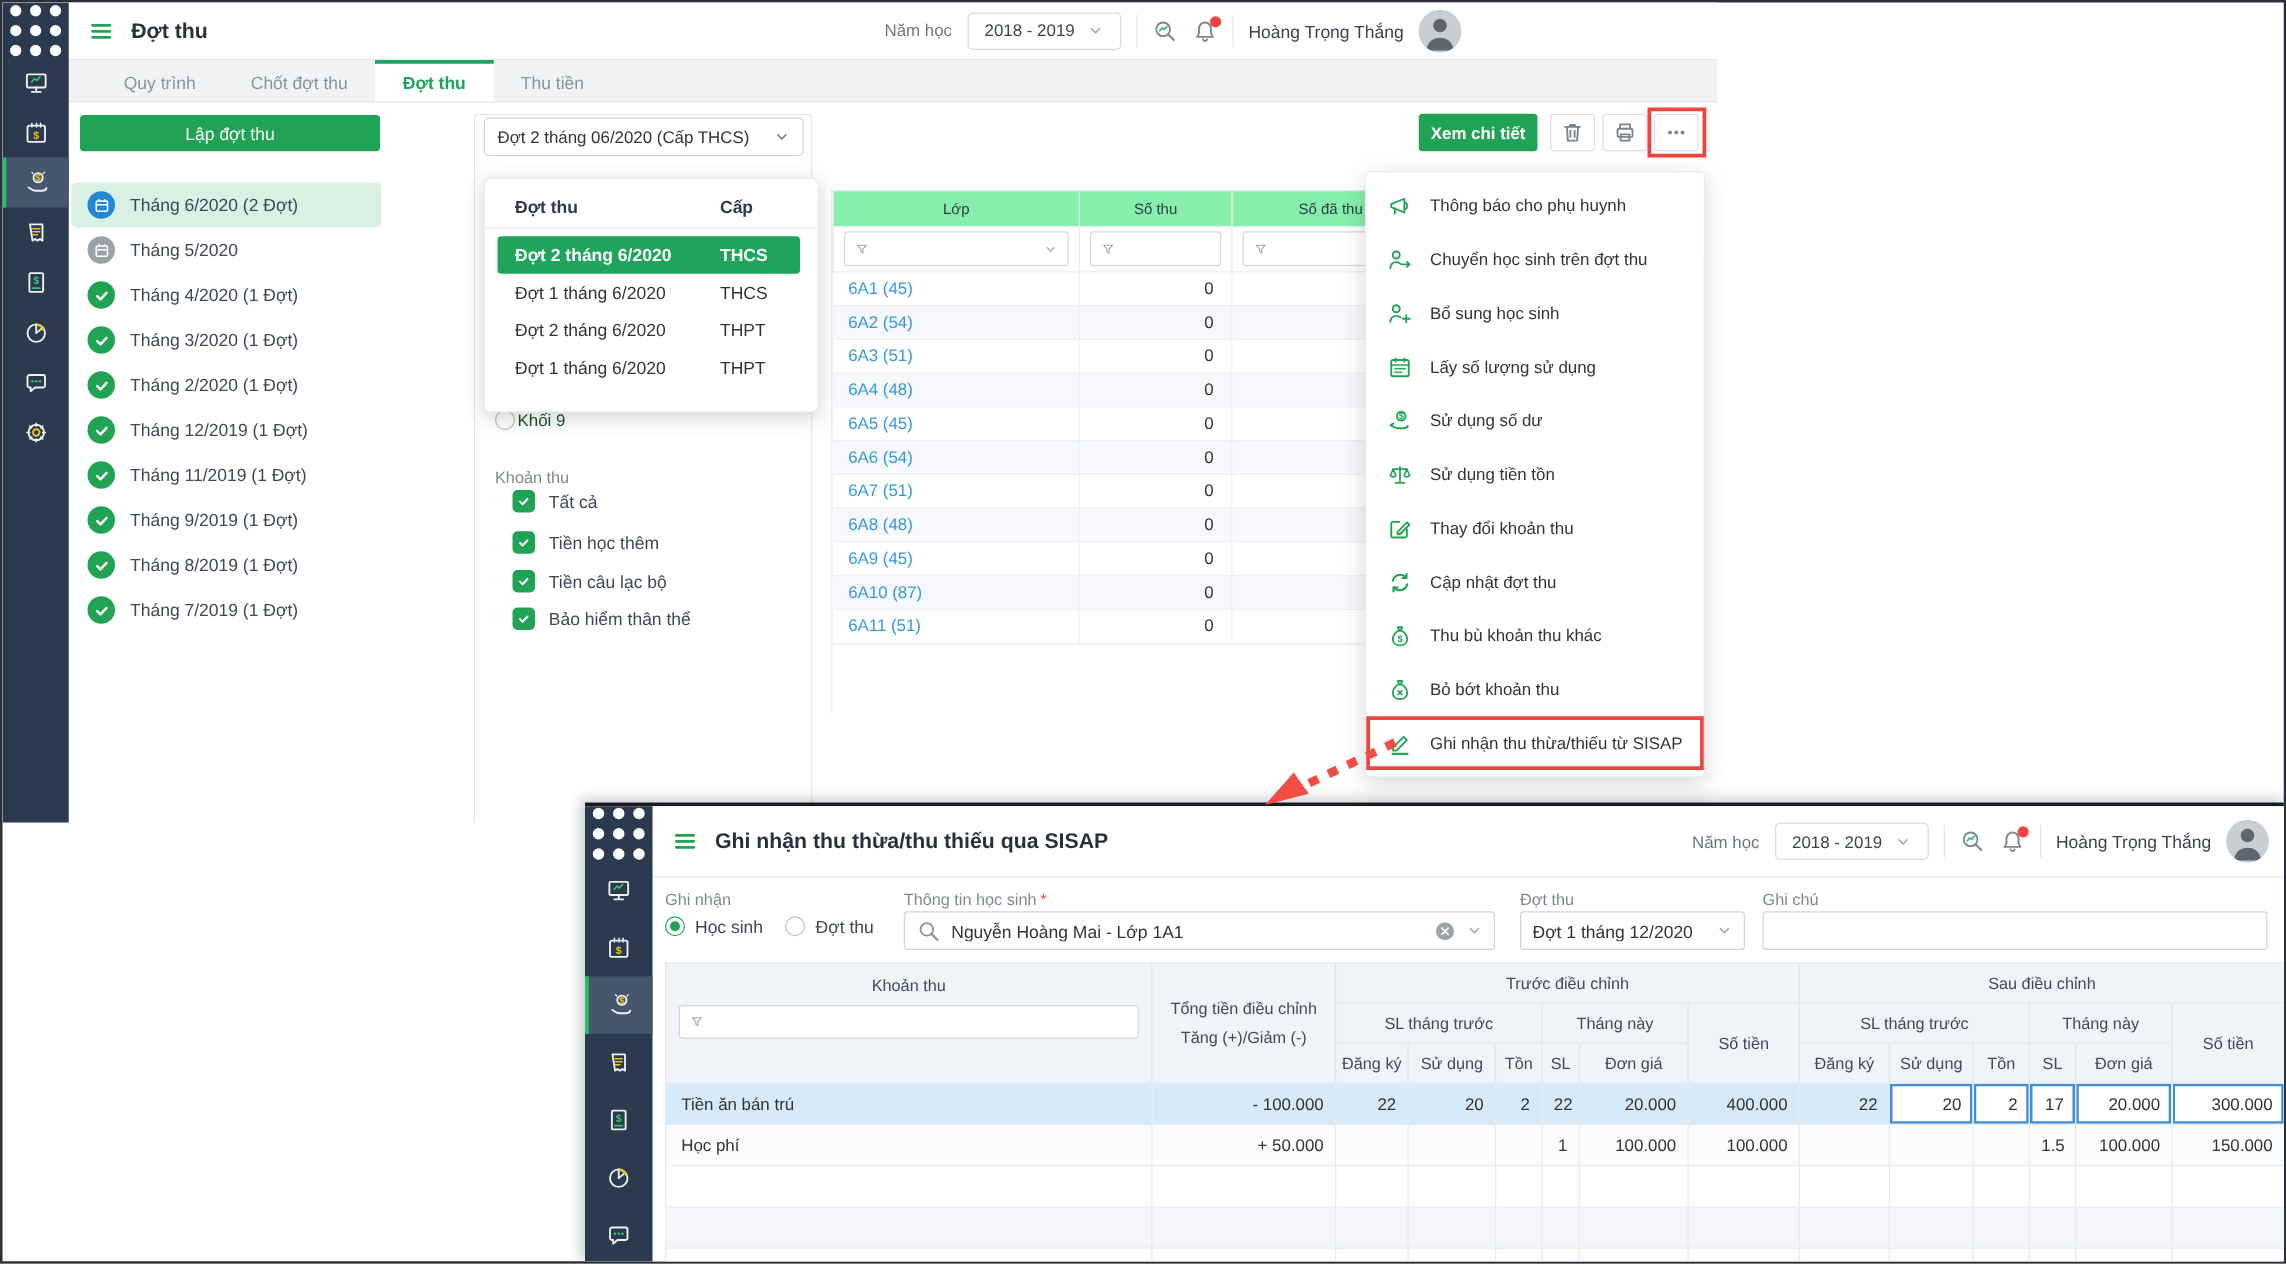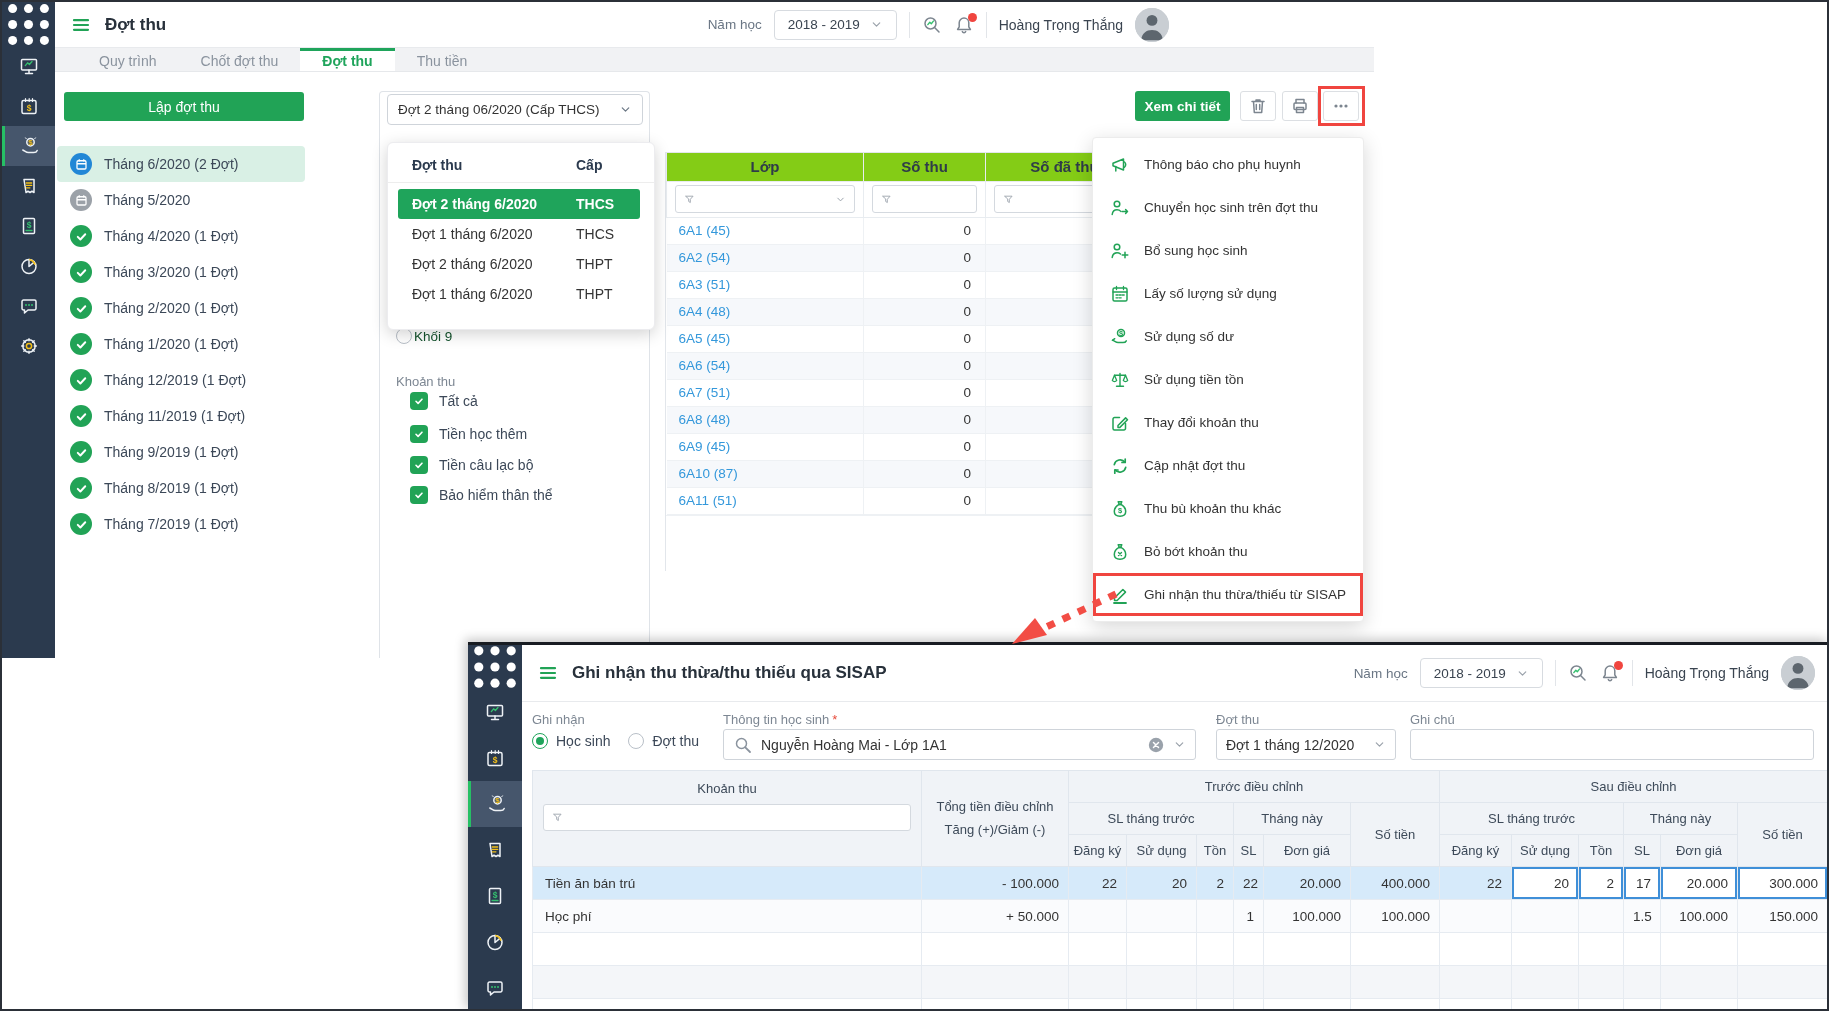--- a/index.html
+++ b/index.html
@@ -32,21 +32,21 @@
   .yr-label{color:#6a7684}
   .yr-select{height:30px;min-width:104px;border:1px solid #d7dbe0;border-radius:4px;display:flex;align-items:center;padding:0 13px;gap:10px;color:#3a4450;cursor:pointer;background:#fff}
   .yr-select .chev{color:#9aa2ab}
   .vsep{width:1px;height:26px;background:#e2e5e9}
   .hico{color:#7c858f;cursor:pointer;position:relative}
   .bell-dot{position:absolute;top:-2px;right:-3px;width:9px;height:9px;border-radius:50%;background:#f0453f}
   .uname{color:#3a4450;font-size:14px;cursor:pointer;white-space:nowrap}
   .avatar{width:34px;height:34px;border-radius:50%;overflow:hidden;background:#c9ced3;cursor:pointer;flex:none}
   .avatar svg{width:34px;height:34px}
   
-  .tabbar{position:absolute;left:53px;top:46px;width:1319px;height:24px;background:#f1f2f4;display:flex;padding-left:22px;border-bottom:1px solid #e6e8eb;z-index:3}
+  .tabbar{position:absolute;left:53px;top:46px;width:1319px;height:34px;background:#f1f2f4;display:flex;padding-left:22px;border-bottom:1px solid #e6e8eb;z-index:3}
   .tab{padding:0 22px;display:flex;align-items:center;color:#8a939e;font-size:14px;cursor:pointer;border-top:3px solid transparent}
   .tab.active{background:#fff;color:#1fa45b;font-weight:bold;border-top:3px solid #1fa45b}
   
   .content1{position:absolute;left:53px;top:80px;width:1319px;height:576px;background:#fff}
   .btn-create{position:absolute;left:9px;top:10px;width:240px;height:29px;background:#21a356;color:#fff;font-weight:normal;border-radius:3px;display:flex;align-items:center;justify-content:center;font-size:14px;cursor:pointer}
   .months{position:absolute;left:2px;top:64px;width:248px}
   .mitem{height:36px;display:flex;align-items:center;gap:12px;padding-left:13px;border-radius:4px;color:#3c4858;font-size:14px;cursor:pointer}
   .mitem.selected{background:#d9f0e5}
   .mico{width:22px;height:22px;border-radius:50%;display:flex;align-items:center;justify-content:center;flex:none}
   .mico svg{width:15px;height:15px}
@@ -67,21 +67,21 @@
   
   .ddpop{position:absolute;left:332px;top:60px;width:268px;height:188px;background:#fff;border-radius:6px;border:1px solid #ececef;box-shadow:0 4px 16px rgba(0,0,0,.18);z-index:30;padding-top:12px}
   .dd-head{display:flex;padding:2px 26px 9px 24px;font-weight:bold;color:#2b3a4e;font-size:14px;border-bottom:1px solid #ededed;margin:0 0 6px 0}
   .dd-head .lvl{margin-left:auto;width:52px}
   .dd-item{height:30px;display:flex;align-items:center;padding:0 26px 0 24px;color:#333;font-size:14px;cursor:pointer}
   .dd-item .lvl{margin-left:auto;width:52px}
   .dd-item.selected{background:#1fa45b;color:#fff;border-radius:3px;margin:0 14px 0 10px;padding:0 12px 0 14px;font-weight:bold}
   
   .ctwrap{position:absolute;left:610px;top:70px;width:478px;border:1px solid #e2e6eb;border-bottom:none}
   table.ct{border-collapse:collapse;width:100%;table-layout:fixed}
-  .ct th{height:28px;background:#84cc16;font-weight:bold;color:#2f3c49;font-size:15px;border:1px solid #e8ecf0;border-top:none}
+  .ct th{height:28px;background:#86efac;font-weight:normal;color:#2f3c49;font-size:12px;border:1px solid #e8ecf0;border-top:none}
   .ct td.frow{border:1px solid #e8ecf0;background:#fff;height:36px}
   .fbox{height:28px;border:1px solid #d4d9df;border-radius:3px;margin:0 8px;display:flex;align-items:center;gap:6px;padding:0 8px;color:#9aa2ab;background:#fff}
   .fbox .sp{flex:1}
   .ct td.c{height:27px;border-bottom:1px solid #eef1f4;border-right:1px solid #eef1f4;font-size:13.5px;background:#fff}
   .ct tr.alt td.c{background:#f6f8fb}
   .ct .lnk{color:#3498db;padding-left:12px;cursor:pointer}
   .ct .num{text-align:right;padding-right:14px;color:#333}
   .ct-tail{height:56px;border-top:1px solid #eef1f4;background:#fff}
   
   .btn-view{position:absolute;left:1080px;top:9px;width:95px;height:30px;background:#21a356;color:#fff;font-weight:bold;border-radius:3px;display:flex;align-items:center;justify-content:center;font-size:13.5px;cursor:pointer}
@@ -303,28 +303,20 @@
             </span>
             <span>Tháng 3/2020 (1 Đợt)</span>
           </div>
           <div class="mitem">
             <span class="mico check-circle">
               <svg viewBox="0 0 20 20" fill="none" stroke="#fff" stroke-width="2.6" stroke-linecap="round" stroke-linejoin="round">
                 <path d="M5 10.5l3.5 3.5L15 7"></path>
               </svg>
             </span>
             <span>Tháng 2/2020 (1 Đợt)</span>
-          </div>
-          <div class="mitem">
-            <span class="mico check-circle">
-              <svg viewBox="0 0 20 20" fill="none" stroke="#fff" stroke-width="2.6" stroke-linecap="round" stroke-linejoin="round">
-                <path d="M5 10.5l3.5 3.5L15 7"></path>
-              </svg>
-            </span>
-            <span>Tháng 1/2020 (1 Đợt)</span>
           </div>
           <div class="mitem">
             <span class="mico check-circle">
               <svg viewBox="0 0 20 20" fill="none" stroke="#fff" stroke-width="2.6" stroke-linecap="round" stroke-linejoin="round">
                 <path d="M5 10.5l3.5 3.5L15 7"></path>
               </svg>
             </span>
             <span>Tháng 12/2019 (1 Đợt)</span>
           </div>
           <div class="mitem">

